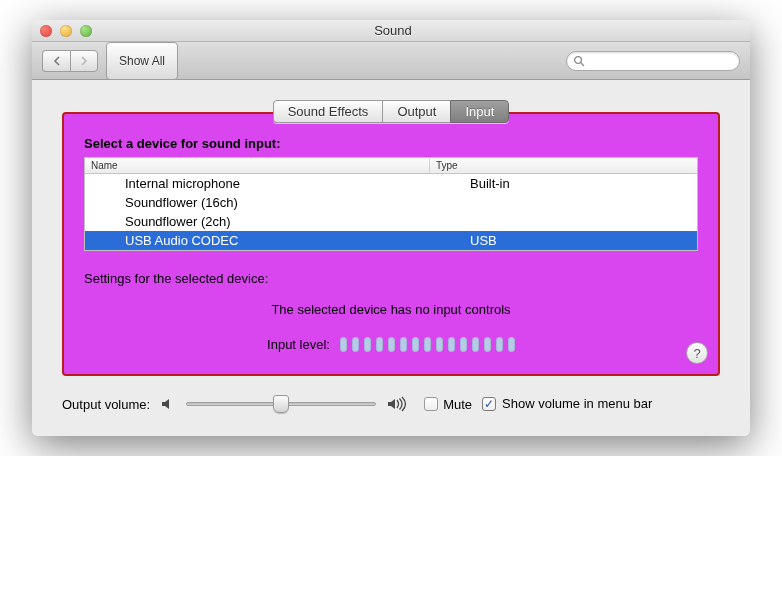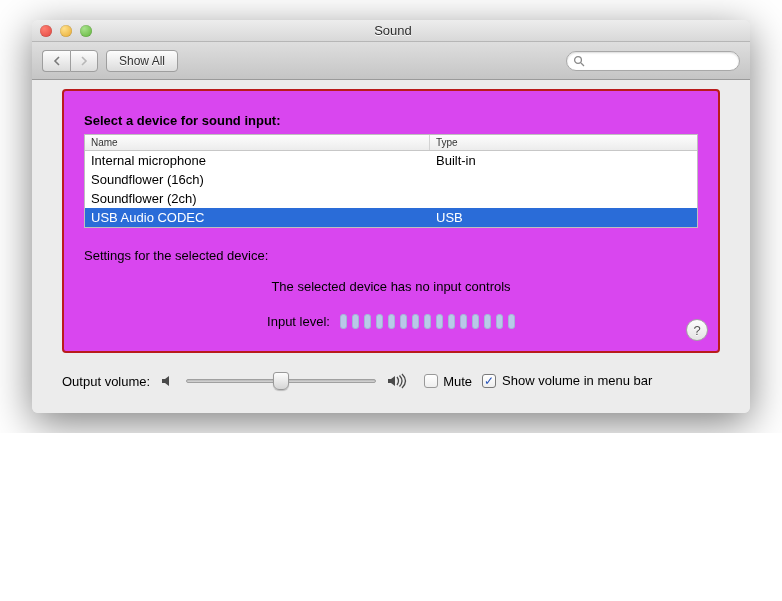--- a/index.html
+++ b/index.html
@@ -47,21 +47,21 @@
     .navbtn {
       width: 28px; height: 22px;
       background: linear-gradient(#fdfdfd, #dcdcdc);
       border: 1px solid #9e9e9e;
       display: flex; align-items: center; justify-content: center;
       color: #777;
     }
     .navbtn.left { border-radius: 4px 0 0 4px; border-right: none; }
     .navbtn.right { border-radius: 0 4px 4px 0; }
     .showall {
-      height: 22px;
+      height: 38px;
       padding: 0 12px;
       background: linear-gradient(#fdfdfd, #dcdcdc);
       border: 1px solid #9e9e9e;
       border-radius: 4px;
       font-size: 12px;
       display: flex; align-items: center;
       color: #333;
       text-shadow: 0 1px 0 #fff;
     }
     .spacer { flex: 1; }
@@ -117,21 +117,21 @@
     .device-table {
       border: 1px solid #bfbfbf;
       background: #fff;
     }
     .dthead { display: flex; background: linear-gradient(#fdfdfd, #ececec); border-bottom: 1px solid #c7c7c7; }
     .dthead .col { padding: 2px 6px; font-size: 10px; color: #333; }
     .col.name { flex: 0 0 345px; border-right: 1px solid #d3d3d3; }
     .col.type { flex: 1; }
     .dtrow { display: flex; padding: 1px 0; font-size: 13px; }
     .dtrow .cell { padding: 1px 6px; }
-    .dtrow .cell.name { flex: 0 0 345px; }
+    .dtrow .cell.name { flex: 0 0 345px; margin-left: 34px; }
     .dtrow .cell.type { flex: 1; }
     .dtrow.selected { background: #2a6cd8; color: #fff; }
     .settings-label { margin-top: 20px; font-size: 13px; }
     .noinput { text-align: center; margin-top: 16px; font-size: 13px; }
     .inputlevel { display: flex; align-items: center; justify-content: center; gap: 10px; margin-top: 20px; margin-bottom: 8px; }
     .inputlevel-label { font-size: 13px; }
     .ledbar { display: flex; gap: 5px; }
     .led { width: 7px; height: 15px; border-radius: 3px; background: #b9c9e8; border: 1px solid #a3b5d5; }
     .helpbtn {
       position: absolute; right: 10px; bottom: 10px;
@@ -209,20 +209,27 @@
     <div class="search">
       <svg width="12" height="12" viewBox="0 0 12 12">
           <circle cx="5" cy="5" r="3.4" fill="none" stroke="#8a8a8a" stroke-width="1.3"></circle>
           <line x1="8" y1="8" x2="11" y2="11" stroke="#8a8a8a" stroke-width="1.3"></line>
         </svg>
       <input type="text" placeholder="" style="">
     </div>
   </div>
 
   <div class="content">
+    <div class="tabbar" style="position:relative; z-index:2;">
+      <div class="tabs">
+        <div class="tab">Sound Effects</div>
+        <div class="tab">Output</div>
+        <div class="tab active">Input</div>
+      </div>
+    </div>
 
     <div class="panel">
       <div class="section-label">Select a device for sound input:</div>
       <div class="device-table">
         <div class="dthead">
           <div class="col name">Name</div>
           <div class="col type">Type</div>
         </div>
         <div class="dtrow">
           <div class="cell name">Internal microphone</div>

